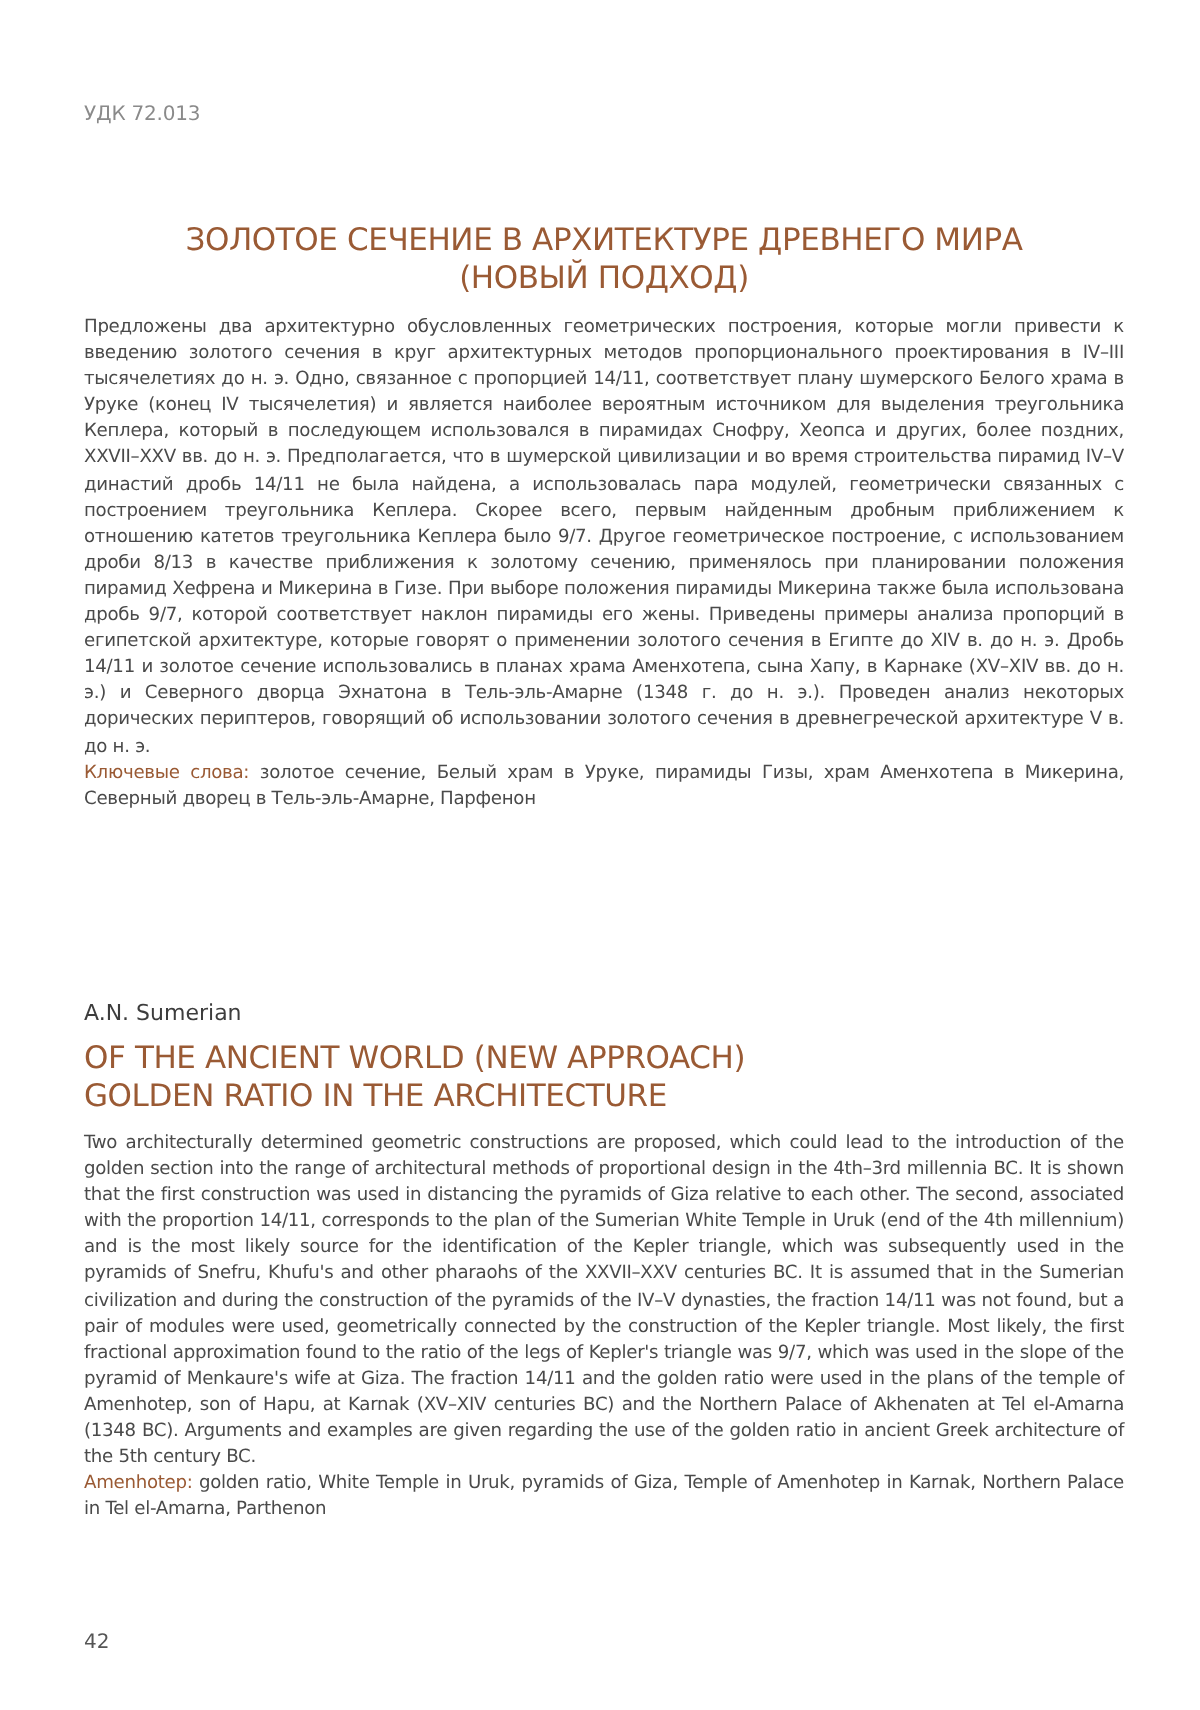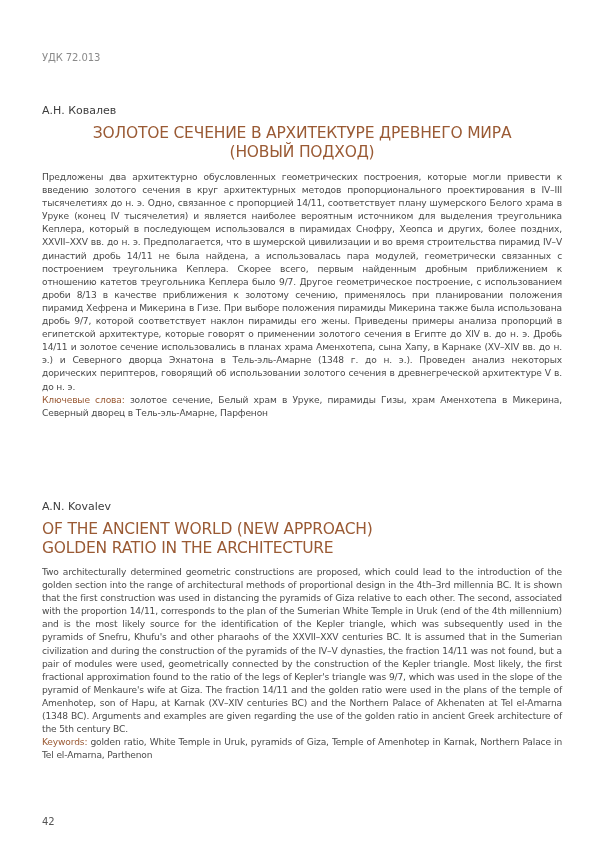--- a/index.html
+++ b/index.html
@@ -14,32 +14,31 @@
     .pagenum { position: absolute; left: 42px; top: 816px; font-size: 10px; color: #555; }
   </style>
 </head>
 <body>
 
 <div class="meta">
   <div>УДК 72.013</div>
 </div>
 
 <div class="block" style="top:104px;">
-  <div class="author">А.Н. Ковалев</div>
   <h1 class="title" style="margin-top:7px;text-align:center;">
     <div>ЗОЛОТОЕ СЕЧЕНИЕ В АРХИТЕКТУРЕ ДРЕВНЕГО МИРА</div>
     <div>(НОВЫЙ ПОДХОД)</div>
   </h1>
   <p class="abstract" style="margin-top:9px;">Предложены два архитектурно обусловленных геометрических построения, которые могли привести к введению золотого сечения в круг архитектурных методов пропорционального проектирования в IV–III тысячелетиях до н. э. Одно, связанное с пропорцией 14/11, соответствует плану шумерского Белого храма в Уруке (конец IV тысячелетия) и является наиболее вероятным источником для выделения треугольника Кеплера, который в последующем использовался в пирамидах Снофру, Хеопса и других, более поздних, XXVII–XXV вв. до н. э. Предполагается, что в шумерской цивилизации и во время строительства пирамид IV–V династий дробь 14/11 не была найдена, а использовалась пара модулей, геометрически связанных с построением треугольника Кеплера. Скорее всего, первым найденным дробным приближением к отношению катетов треугольника Кеплера было 9/7. Другое геометрическое построение, с использованием дроби 8/13 в качестве приближения к золотому сечению, применялось при планировании положения пирамид Хефрена и Микерина в Гизе. При выборе положения пирамиды Микерина также была использована дробь 9/7, которой соответствует наклон пирамиды его жены. Приведены примеры анализа пропорций в египетской архитектуре, которые говорят о применении золотого сечения в Египте до XIV в. до н. э. Дробь 14/11 и золотое сечение использовались в планах храма Аменхотепа, сына Хапу, в Карнаке (XV–XIV вв. до н. э.) и Северного дворца Эхнатона в Тель-эль-Амарне (1348 г. до н. э.). Проведен анализ некоторых дорических периптеров, говорящий об использовании золотого сечения в древнегреческой архитектуре V в. до н. э.</p>
   <p class="abstract"><span class="kw-label">Ключевые слова:</span><span> золотое сечение, Белый храм в Уруке, пирамиды Гизы, храм Аменхотепа в Микерина, Северный дворец в Тель-эль-Амарне, Парфенон</span></p>
 </div>
 
 <div class="block" style="top:500px;">
-  <div class="author">A.N. Kovalev</div>
+  <div class="author">A.N. Sumerian</div>
   <h1 class="title" style="margin-top:7px;">
     <div>OF THE ANCIENT WORLD (NEW APPROACH)</div>
     <div>GOLDEN RATIO IN THE ARCHITECTURE</div>
   </h1>
   <p class="abstract" style="margin-top:8px;">Two architecturally determined geometric constructions are proposed, which could lead to the introduction of the golden section into the range of architectural methods of proportional design in the 4th–3rd millennia BC. It is shown that the first construction was used in distancing the pyramids of Giza relative to each other. The second, associated with the proportion 14/11, corresponds to the plan of the Sumerian White Temple in Uruk (end of the 4th millennium) and is the most likely source for the identification of the Kepler triangle, which was subsequently used in the pyramids of Snefru, Khufu's and other pharaohs of the XXVII–XXV centuries BC. It is assumed that in the Sumerian civilization and during the construction of the pyramids of the IV–V dynasties, the fraction 14/11 was not found, but a pair of modules were used, geometrically connected by the construction of the Kepler triangle. Most likely, the first fractional approximation found to the ratio of the legs of Kepler's triangle was 9/7, which was used in the slope of the pyramid of Menkaure's wife at Giza. The fraction 14/11 and the golden ratio were used in the plans of the temple of Amenhotep, son of Hapu, at Karnak (XV–XIV centuries BC) and the Northern Palace of Akhenaten at Tel el-Amarna (1348 BC). Arguments and examples are given regarding the use of the golden ratio in ancient Greek architecture of the 5th century BC.</p>
-  <p class="abstract"><span class="kw-label">Keywords:</span><span> golden ratio, White Temple in Uruk, pyramids of Giza, Temple of Amenhotep in Karnak, Northern Palace in Tel el-Amarna, Parthenon</span></p>
+  <p class="abstract"><span class="kw-label">Amenhotep:</span><span> golden ratio, White Temple in Uruk, pyramids of Giza, Temple of Amenhotep in Karnak, Northern Palace in Tel el-Amarna, Parthenon</span></p>
 </div>
 
 <div class="pagenum">42</div>
 
 </body></html>

